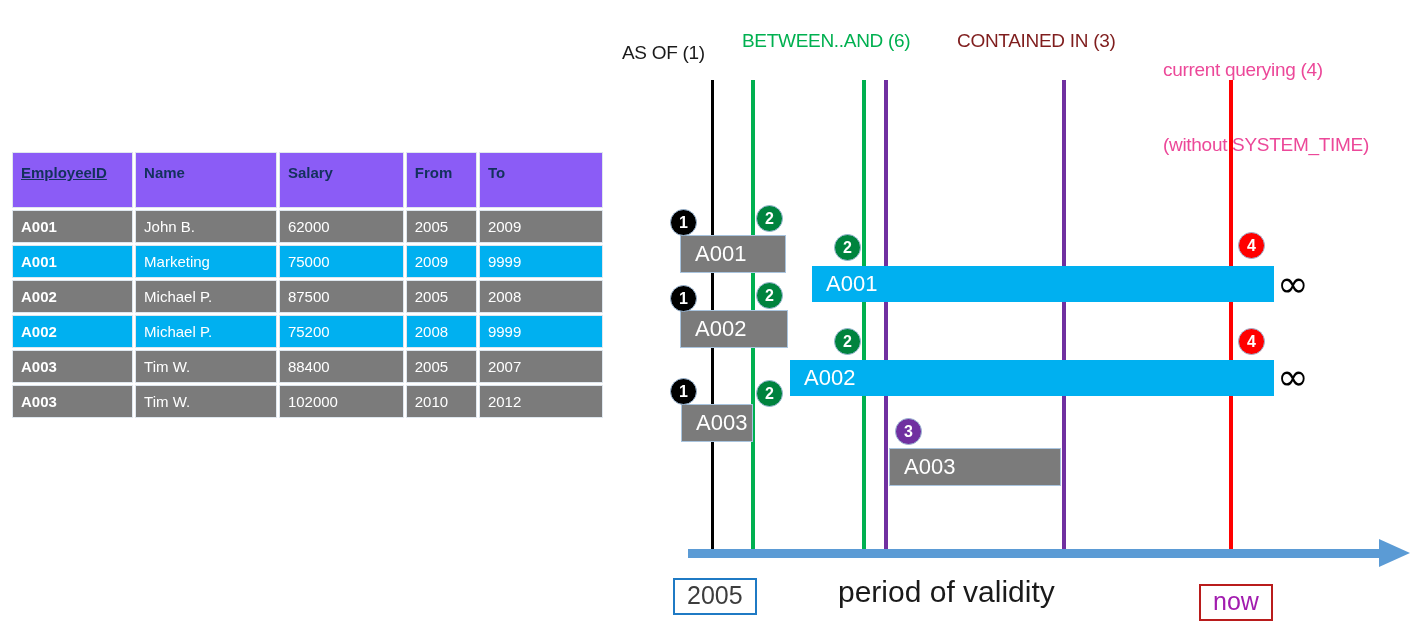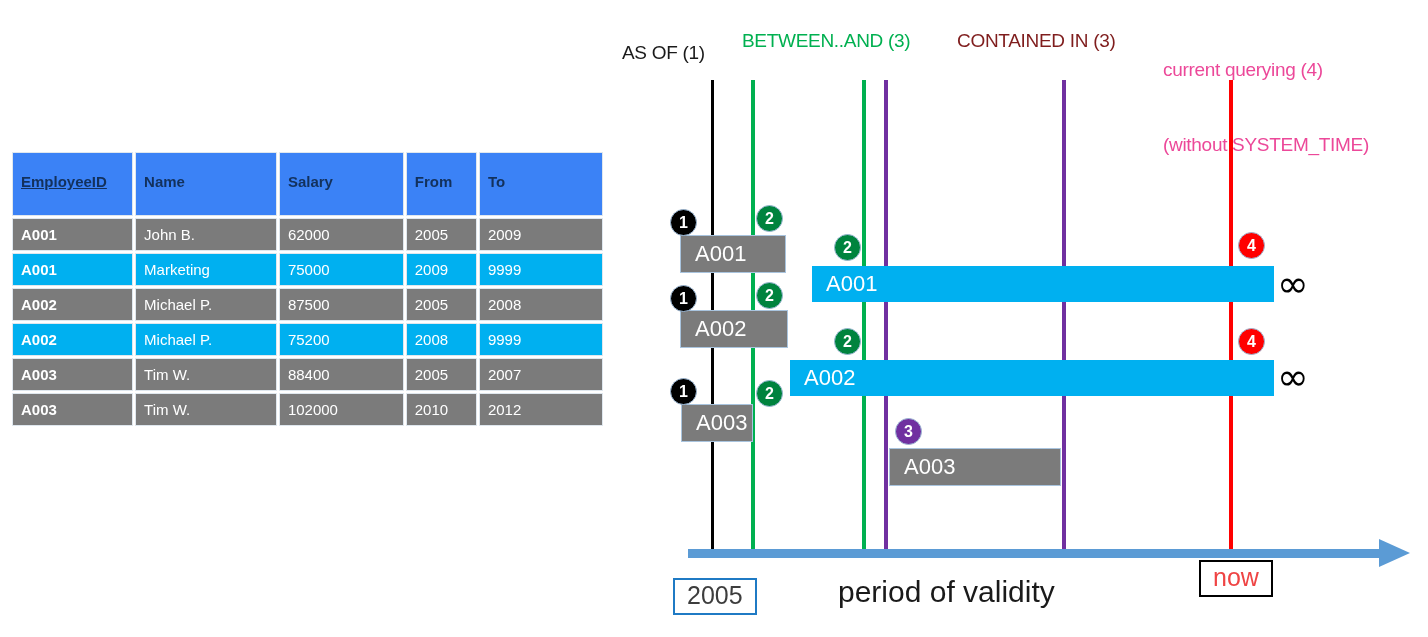--- a/index.html
+++ b/index.html
@@ -21,26 +21,26 @@
   }
   #temporal-table td,#temporal-table th{
     padding:0 8px;
     font-size:15px;
     vertical-align:middle;
     text-align:left;
     border:1px solid #dfe7ee;
     box-sizing:border-box;
   }
   #temporal-table thead th{
-    background:#3b82f6;
+    background:#8b5cf6;
     color:#13315c;
     font-weight:bold;
-    height:64px;
+    height:56px;
     vertical-align:top;
-    padding-top:20px;
+    padding-top:11px;
   }
   #temporal-table thead th:first-child span{ text-decoration:underline; }
   #temporal-table tbody td{ height:33px; color:#ffffff; }
   #temporal-table tbody tr.row-gray td{ background:#7b7b7b; }
   #temporal-table tbody tr.row-cyan td{ background:#00b0f0; }
   #temporal-table tbody td.c-id{ font-weight:bold; }
   .col-id{width:122px;}
   .col-name{width:145px;}
   .col-salary{width:128px;}
   .col-from{width:72px;}
@@ -149,21 +149,21 @@
   }
 
   .axis-box{
     position:absolute;
     font-size:25px;
     padding:2px 12px 5px 12px;
     box-sizing:border-box;
     line-height:1.05;
   }
   #box-2005{ left:673px; top:578px; border:2px solid #1f7ac4; color:#3d3d3d; }
-  #box-now { left:1199px; top:560px; border:2px solid #000000; color:#ef4444; }
+  #box-now { left:1199px; top:584px; border:2px solid #b91c1c; color:#a21caf; }
 
   #axis-caption{
     position:absolute;
     left:838px; top:575px;
     font-size:30px;
     color:#1a1a1a;
     white-space:nowrap;
   }
 </style>
 </head>
@@ -221,21 +221,21 @@
       <td>102000</td>
       <td>2010</td>
       <td>2012</td>
     </tr>
   </tbody>
 </table>
 
 <div id="diagram">
 
   <div class="legend-item" id="legend-asof">AS OF (1)</div>
-  <div class="legend-item" id="legend-between">BETWEEN..AND (3)</div>
+  <div class="legend-item" id="legend-between">BETWEEN..AND (6)</div>
   <div class="legend-item" id="legend-contained">CONTAINED IN (3)</div>
   <div class="legend-item" id="legend-current">
     <div>current querying (4)</div>
     <div>(without SYSTEM_TIME)</div>
   </div>
 
   <div class="vline" id="vline-asof"></div>
   <div class="vline" id="vline-between1"></div>
   <div class="vline" id="vline-between2"></div>
   <div class="vline" id="vline-contained1"></div>

